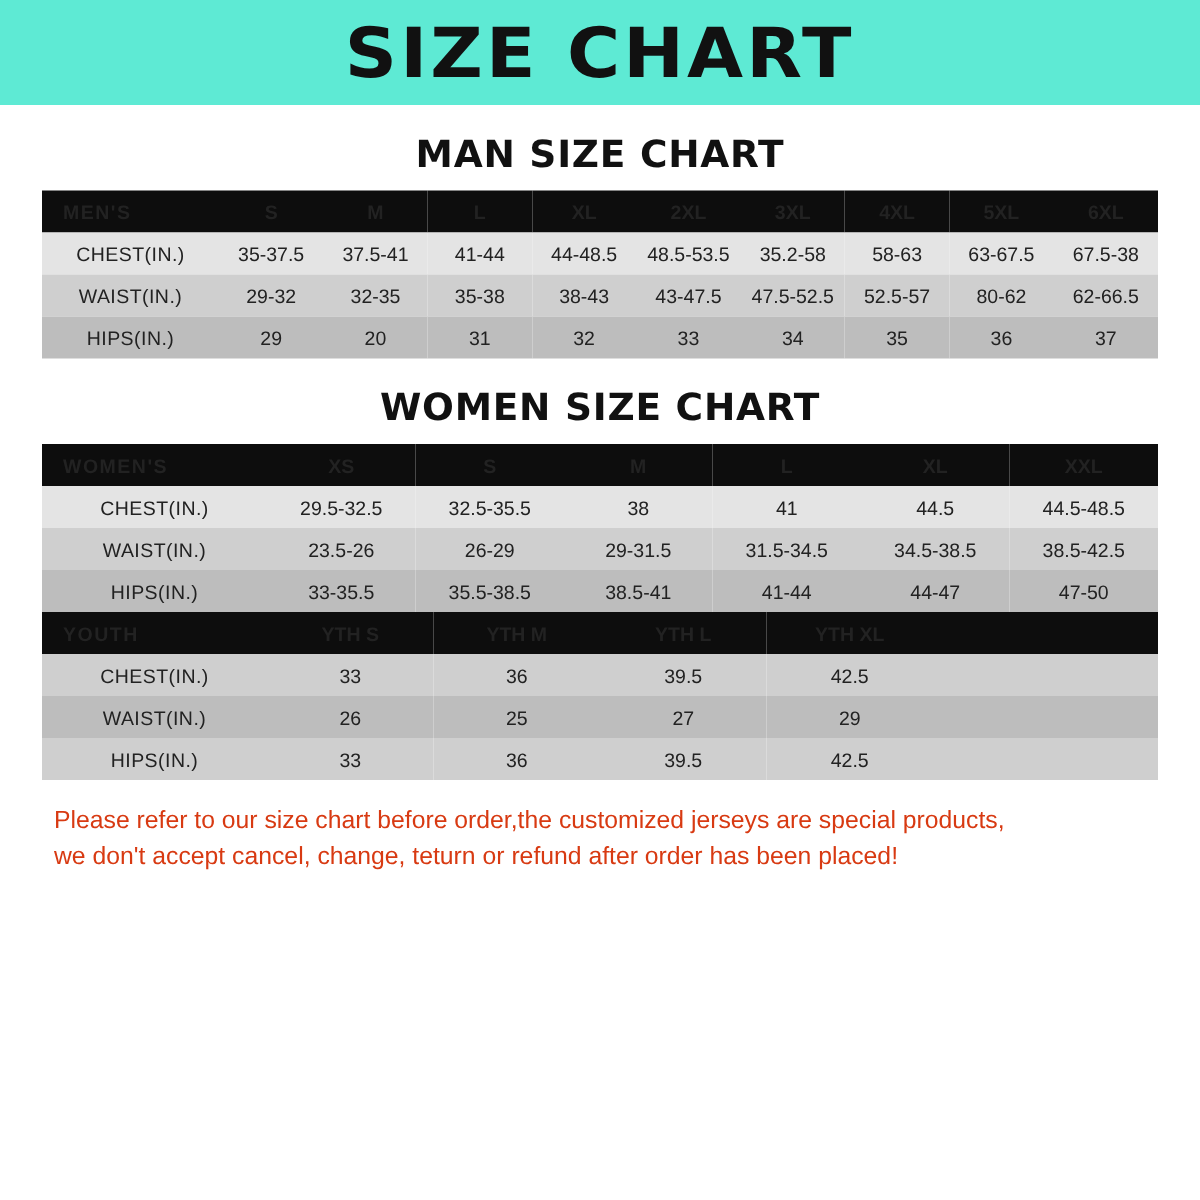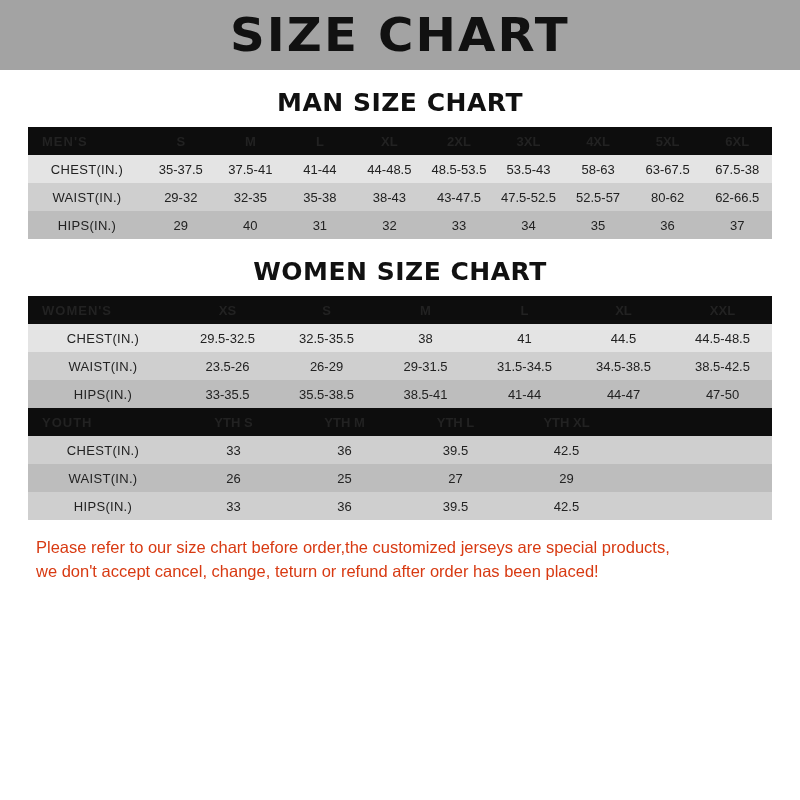--- a/index.html
+++ b/index.html
@@ -14,21 +14,21 @@
     overflow: hidden;
   }
   .page {
     width: 800px;
     height: 800px;
     position: relative;
     background: #ffffff;
     box-sizing: border-box;
   }
   .banner {
-    background: #a3a3a3;
+    background: #5eead4;
     height: 70px;
     display: flex;
     align-items: center;
     justify-content: center;
   }
   .banner-title {
     font-family: "DejaVu Sans", sans-serif;
     font-weight: bold;
     font-size: 46px;
     letter-spacing: 2px;
@@ -135,41 +135,41 @@
         <th>5XL</th>
         <th>6XL</th>
       </tr>
       <tr class="row-a">
         <td class="lead-cell">CHEST(IN.)</td>
         <td>35-37.5</td>
         <td>37.5-41</td>
         <td>41-44</td>
         <td>44-48.5</td>
         <td>48.5-53.5</td>
-        <td>53.5-43</td>
+        <td>35.2-58</td>
         <td>58-63</td>
         <td>63-67.5</td>
         <td>67.5-38</td>
       </tr>
       <tr class="row-b">
         <td class="lead-cell">WAIST(IN.)</td>
         <td>29-32</td>
         <td>32-35</td>
         <td>35-38</td>
         <td>38-43</td>
         <td>43-47.5</td>
         <td>47.5-52.5</td>
         <td>52.5-57</td>
         <td>80-62</td>
         <td>62-66.5</td>
       </tr>
       <tr class="row-c">
         <td class="lead-cell">HIPS(IN.)</td>
         <td>29</td>
-        <td>40</td>
+        <td>20</td>
         <td>31</td>
         <td>32</td>
         <td>33</td>
         <td>34</td>
         <td>35</td>
         <td>36</td>
         <td>37</td>
       </tr>
     </tbody>
       </table>

